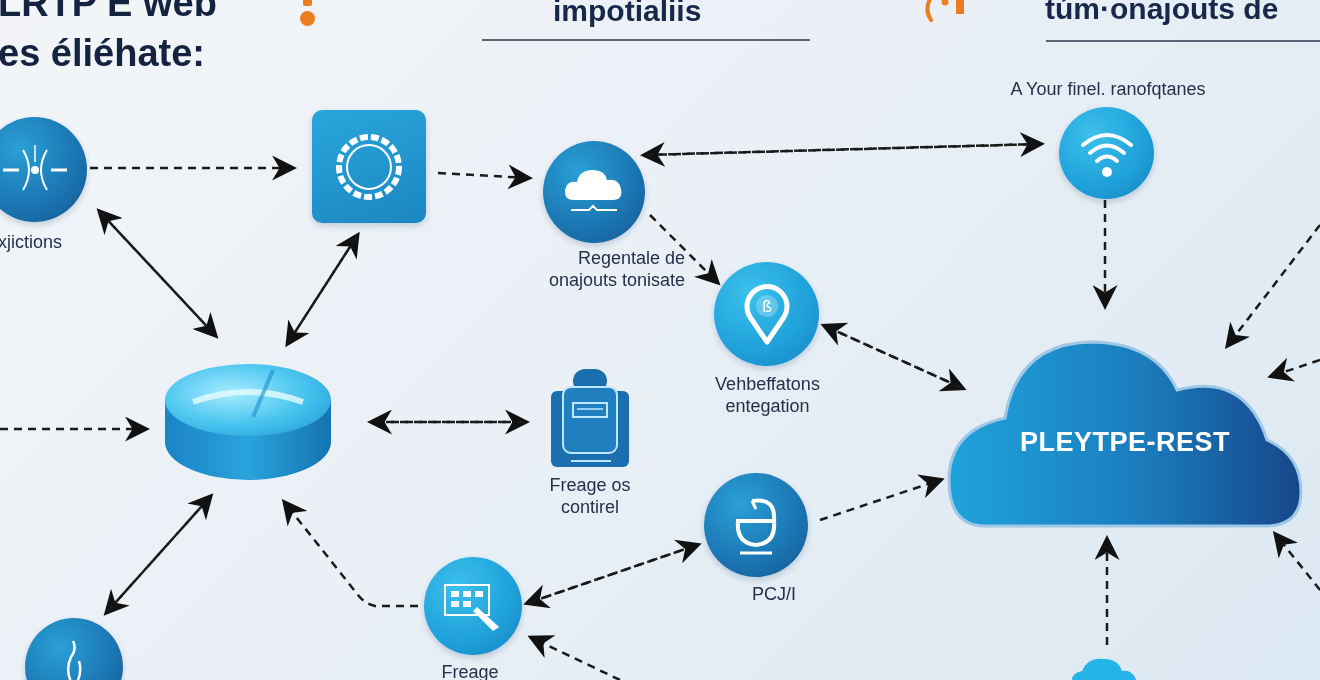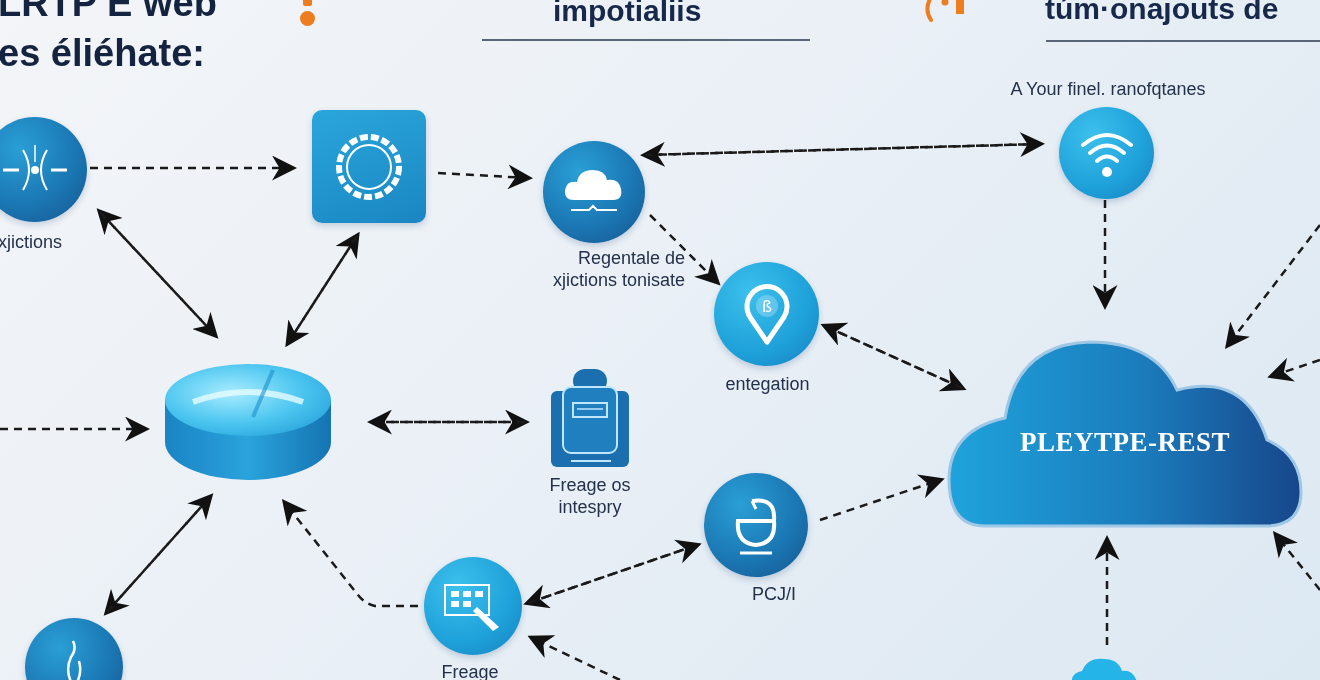--- a/index.html
+++ b/index.html
@@ -22,21 +22,21 @@
     box-shadow: 0 3px 6px rgba(20,60,110,0.2);
   }
   .node.light { background: radial-gradient(circle at 35% 30%, #3cc0ec 0%, #1ea0d9 60%, #1780be 100%); }
   .square {
     position: absolute; border-radius: 10px;
     background: linear-gradient(160deg, #2aa6dc 0%, #1a86c2 100%);
     display: flex; align-items: center; justify-content: center;
     box-shadow: 0 3px 6px rgba(20,60,110,0.2);
   }
   svg.edges { position: absolute; left: 0; top: 0; }
-  .cloud-text { font-size: 27px; font-weight: bold; color: #ffffff; letter-spacing: 0.5px; white-space: nowrap; font-family: Liberation Serif, serif; }
+  .cloud-text { font-size: 27px; font-weight: bold; color: #ffffff; letter-spacing: 0.5px; white-space: nowrap; }
 </style>
 </head>
 <body>
 
 <svg class="edges" width="1320" height="680">
   <defs>
     <marker id="ah" markerWidth="10" markerHeight="10" refX="8" refY="5" orient="auto">
       <path d="M0,0 L10,5 L0,10 L3,5 Z" fill="#111"></path>
     </marker>
   </defs>
@@ -111,21 +111,21 @@
 </div>
 
 <div class="node" style="left:543px; top:141px; width:102px; height:102px;">
   <svg width="70" height="60">
     <path d="M15,38 Q5,38 6,28 Q8,18 18,20 Q20,8 34,8 Q46,8 48,18 Q60,16 62,27 Q64,38 54,38 Z" fill="#fff"></path>
     <path d="M12,48 L30,48 L34,44 L38,48 L58,48" stroke="#fff" stroke-width="2" fill="none"></path>
   </svg>
 </div>
 <div class="abs label" style="left:505px; top:247px; width:180px;text-align:right;">
   <div>Regentale de</div>
-  <div>xjictions tonisate</div>
+  <div>onajouts tonisate</div>
 </div>
 
 <div class="abs label" style="left:983px; top:78px; width:250px;">A Your finel. ranofqtanes</div>
 <div class="node light" style="left:1059px; top:107px; width:95px; height:92px;">
   <svg width="60" height="56">
     <path d="M6,20 Q30,0 54,20" stroke="#fff" stroke-width="4" fill="none" stroke-linecap="round"></path>
     <path d="M13,28 Q30,13 47,28" stroke="#fff" stroke-width="4" fill="none" stroke-linecap="round"></path>
     <path d="M20,36 Q30,27 40,36" stroke="#fff" stroke-width="4" fill="none" stroke-linecap="round"></path>
     <circle cx="30" cy="47" r="5" fill="#fff"></circle>
   </svg>
@@ -153,36 +153,37 @@
 </div>
 
 <div class="node light" style="left:714px; top:262px; width:105px; height:104px;">
   <svg width="50" height="64">
     <path d="M25,60 L8,35 A20,20 0 1 1 42,35 Z" stroke="#fff" stroke-width="5" fill="none" stroke-linejoin="round"></path>
     <circle cx="25" cy="24" r="11" fill="#fff" opacity="0.25"></circle>
     <text x="25" y="30" fill="#fff" font-size="16" text-anchor="middle" font-family="DejaVu Sans, sans-serif">ß</text>
   </svg>
 </div>
 <div class="abs label" style="left:680px; top:373px; width:175px;">
+  <div>Vehbeffatons</div>
   <div>entegation</div>
 </div>
 
 <div class="abs" style="left:549px; top:367px; width:82px; height:100px;">
   <svg width="82" height="100">
     <rect x="24" y="2" width="34" height="24" rx="12" fill="#1b6fae"></rect>
     <rect x="2" y="24" width="78" height="76" rx="6" fill="#1b6fae"></rect>
     <rect x="14" y="20" width="54" height="66" rx="8" fill="#1f7fbf" stroke="#bfe6ff" stroke-width="2"></rect>
     <rect x="24" y="36" width="34" height="14" fill="none" stroke="#bfe6ff" stroke-width="2"></rect>
     <line x1="28" y1="42" x2="54" y2="42" stroke="#bfe6ff" stroke-width="1.5"></line>
     <line x1="22" y1="94" x2="62" y2="94" stroke="#bfe6ff" stroke-width="2"></line>
   </svg>
 </div>
 <div class="abs label" style="left:510px; top:474px; width:160px;">
   <div>Freage os</div>
-  <div>intespry</div>
+  <div>contirel</div>
 </div>
 
 <div class="node" style="left:704px; top:473px; width:104px; height:104px;">
   <svg width="60" height="64">
     <path d="M12,28 L48,28 Q50,50 30,52 Q10,50 12,28 Z" stroke="#fff" stroke-width="4" fill="none"></path>
     <path d="M26,8 Q50,4 48,28" stroke="#fff" stroke-width="4" fill="none"></path>
     <path d="M26,8 L30,16" stroke="#fff" stroke-width="3"></path>
     <line x1="14" y1="60" x2="46" y2="60" stroke="#fff" stroke-width="3"></line>
   </svg>
 </div>

